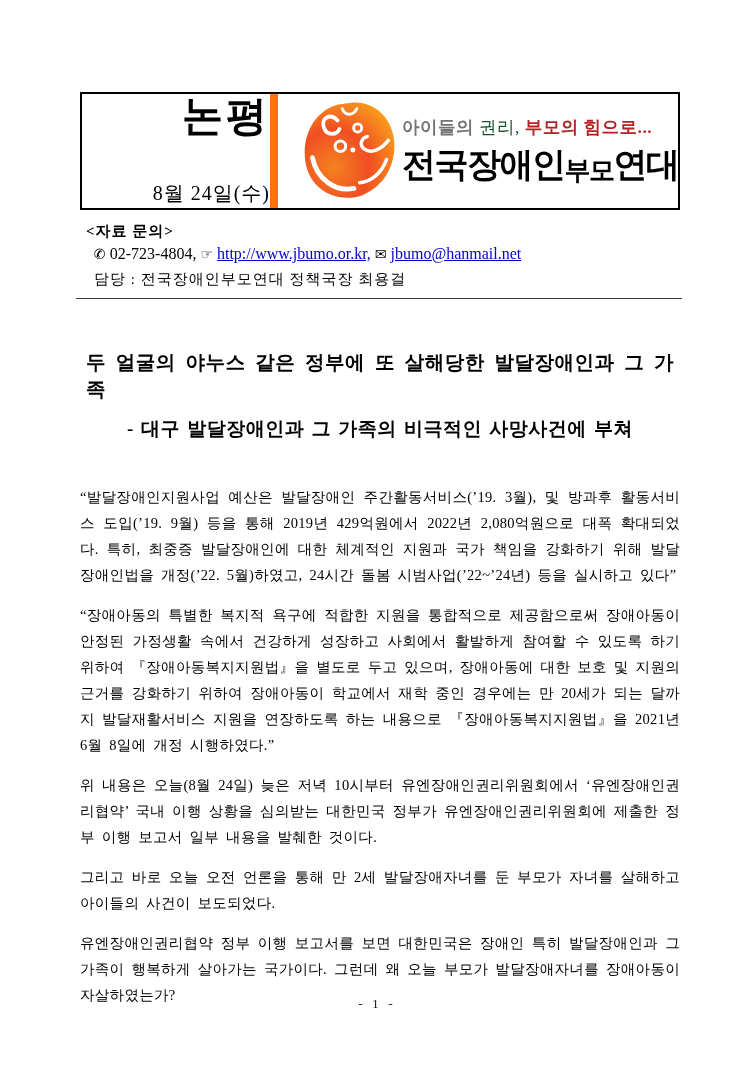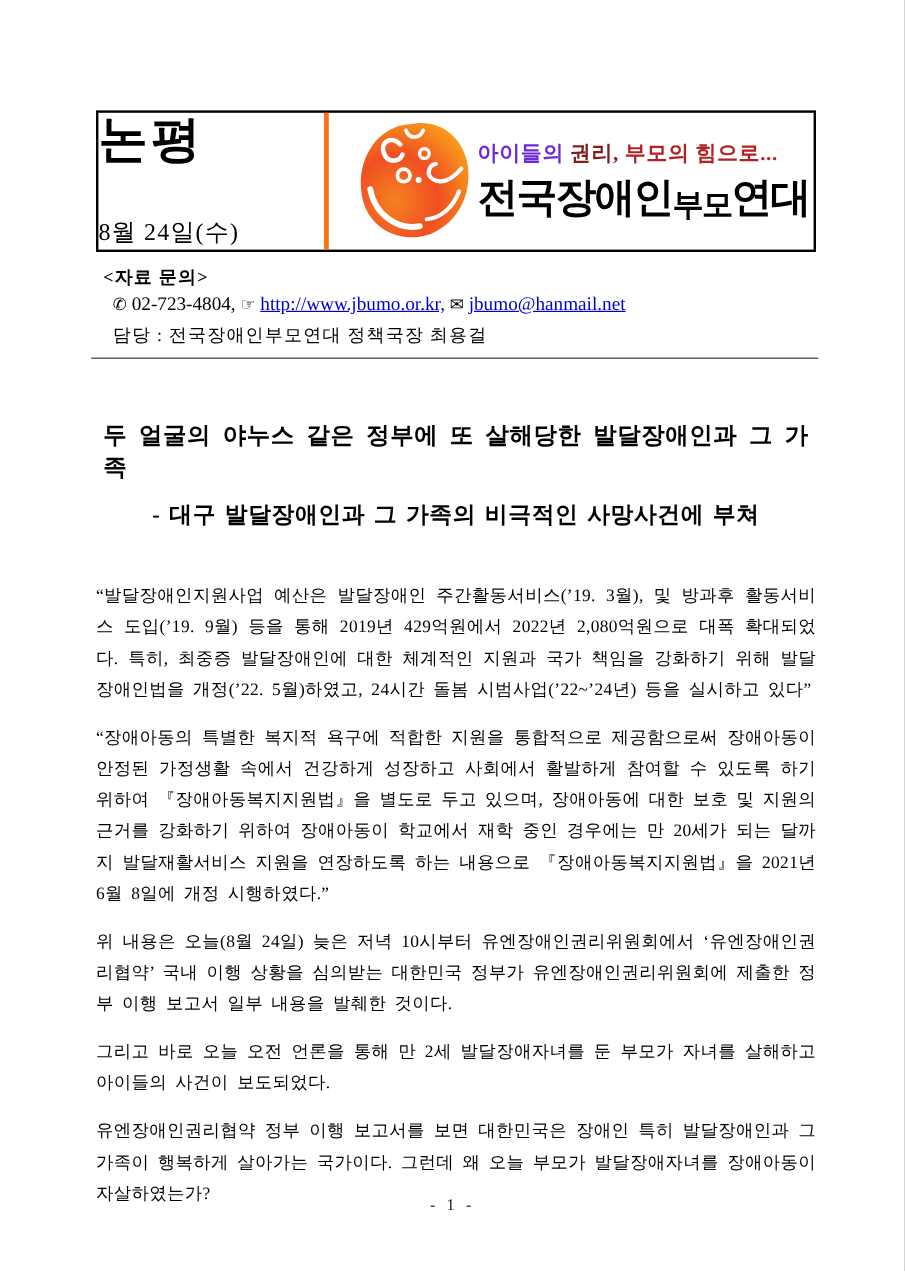--- a/index.html
+++ b/index.html
@@ -6,31 +6,31 @@
   .page {
     width:754px; height:1067px; background:#ffffff; margin:0 auto;
     position:relative; box-sizing:border-box;
     padding:92px 74px 0 80px;
     font-family:"Liberation Serif","DejaVu Serif",serif;
     color:#000;
   }
   
   .header-box { border:2px solid #000; height:114px; display:flex; }
   .header-left {
-    width:188px; border-right:4px solid #f97316;
-    display:flex; flex-direction:column; justify-content:center; align-items:flex-start;gap:34px;
+    width:188px; border-right:8px solid #f97316;
+    display:flex; flex-direction:column; justify-content:center; align-items:flex-end;gap:34px;
   }
   .doc-type { font-size:41px; font-weight:bold; letter-spacing:3px; line-height:1.05; }
   .doc-date { font-size:20px; margin-top:7px; letter-spacing:1px; }
   .header-right { flex:1; display:flex; align-items:center; padding-left:24px; overflow:hidden; }
   .logo-blob { width:96px; height:102px; flex:0 0 auto; }
   .org-text { margin-left:4px; }
   .slogan { font-size:17.5px; font-weight:bold; letter-spacing:0.5px; white-space:nowrap; }
-  .slogan .c-blue { color:#6d28d9;margin-top:24px; }
-  .slogan .c-black { color:#7f1d1d; font-weight:bold; }
+  .slogan .c-blue { color:#737373;margin-top:24px; }
+  .slogan .c-black { color:#14532d; font-weight:normal; }
   .slogan .c-red { color:#B22222; }
   .org-name {
     font-family:"Liberation Sans","DejaVu Sans",sans-serif;
     font-size:34px; font-weight:600; letter-spacing:-1.5px; margin-top:3px; white-space:nowrap;
   }
   .org-name .lowered { font-size:26px; position:relative; top:3px; }
   
   .contact { margin-top:12px; }
   .contact-heading { font-weight:bold; font-size:15px; letter-spacing:1px; padding-left:6px; }
   .contact-line { font-size:16px; padding-left:14px; margin-top:4px; }

